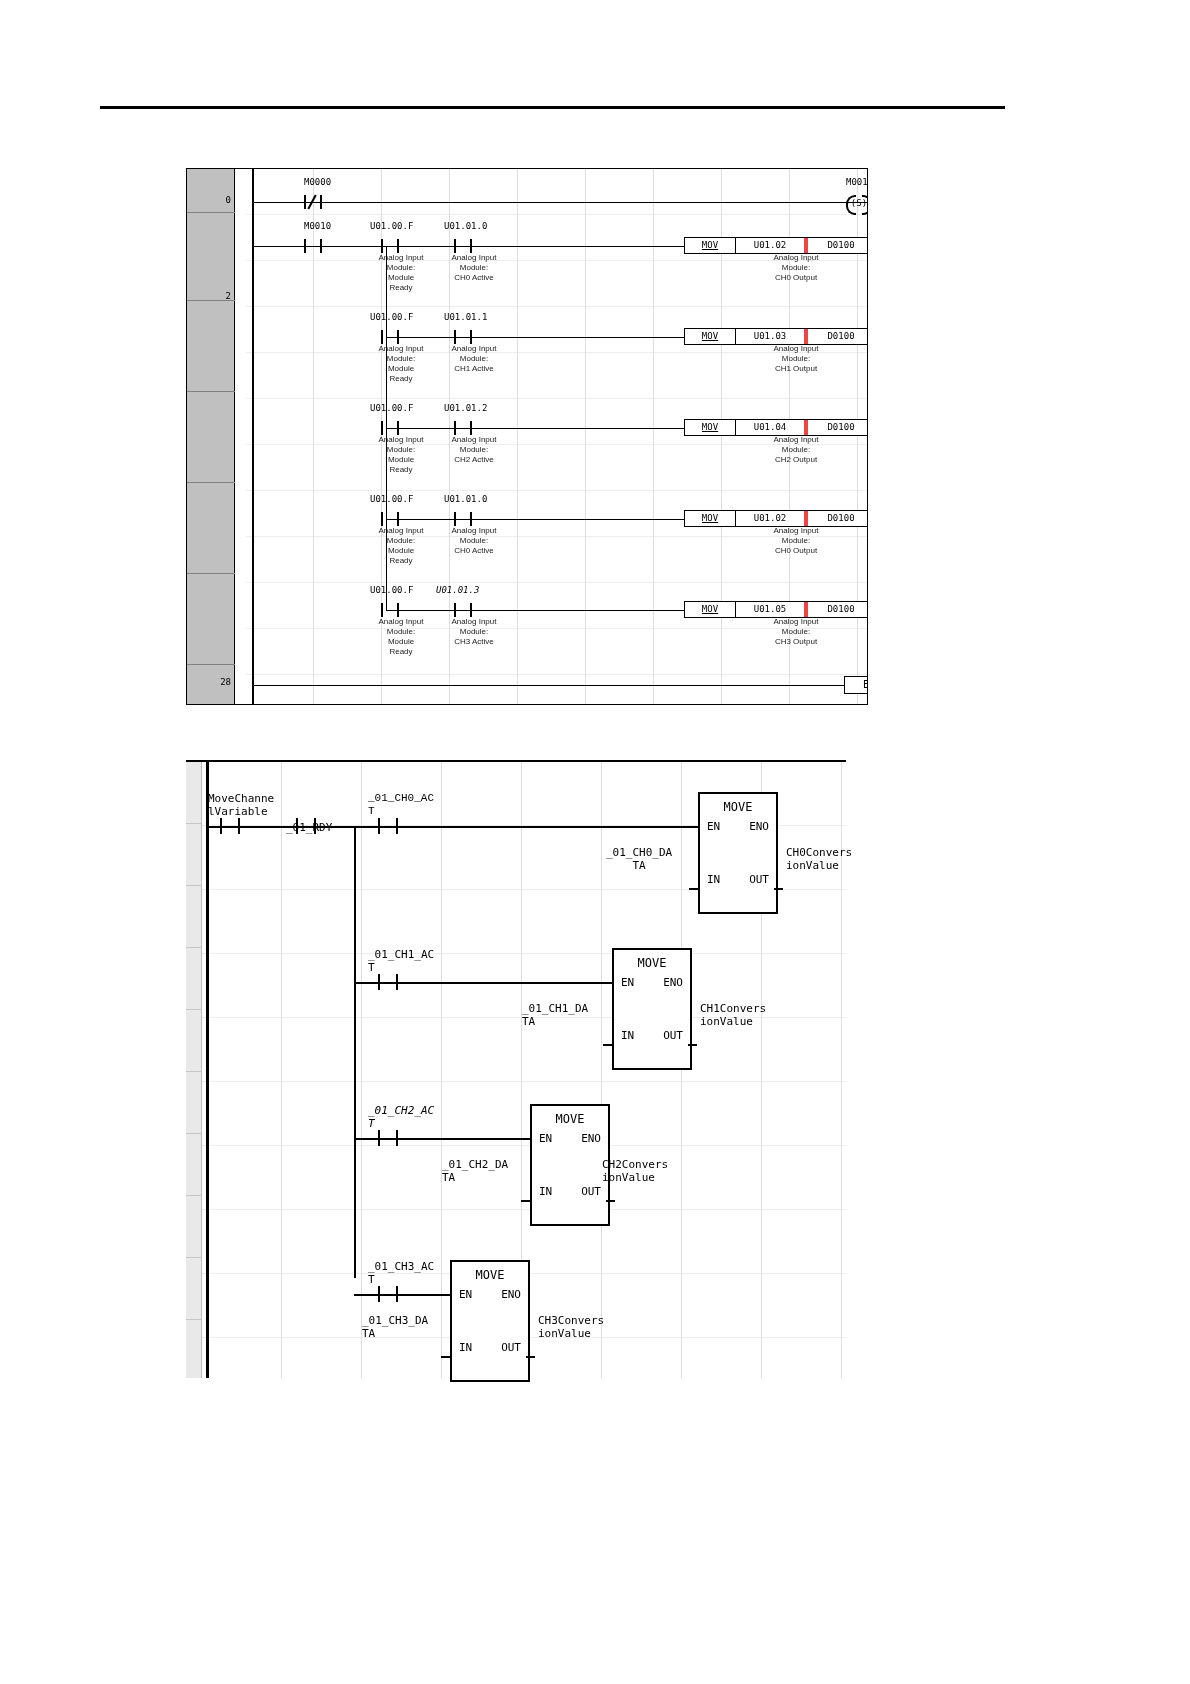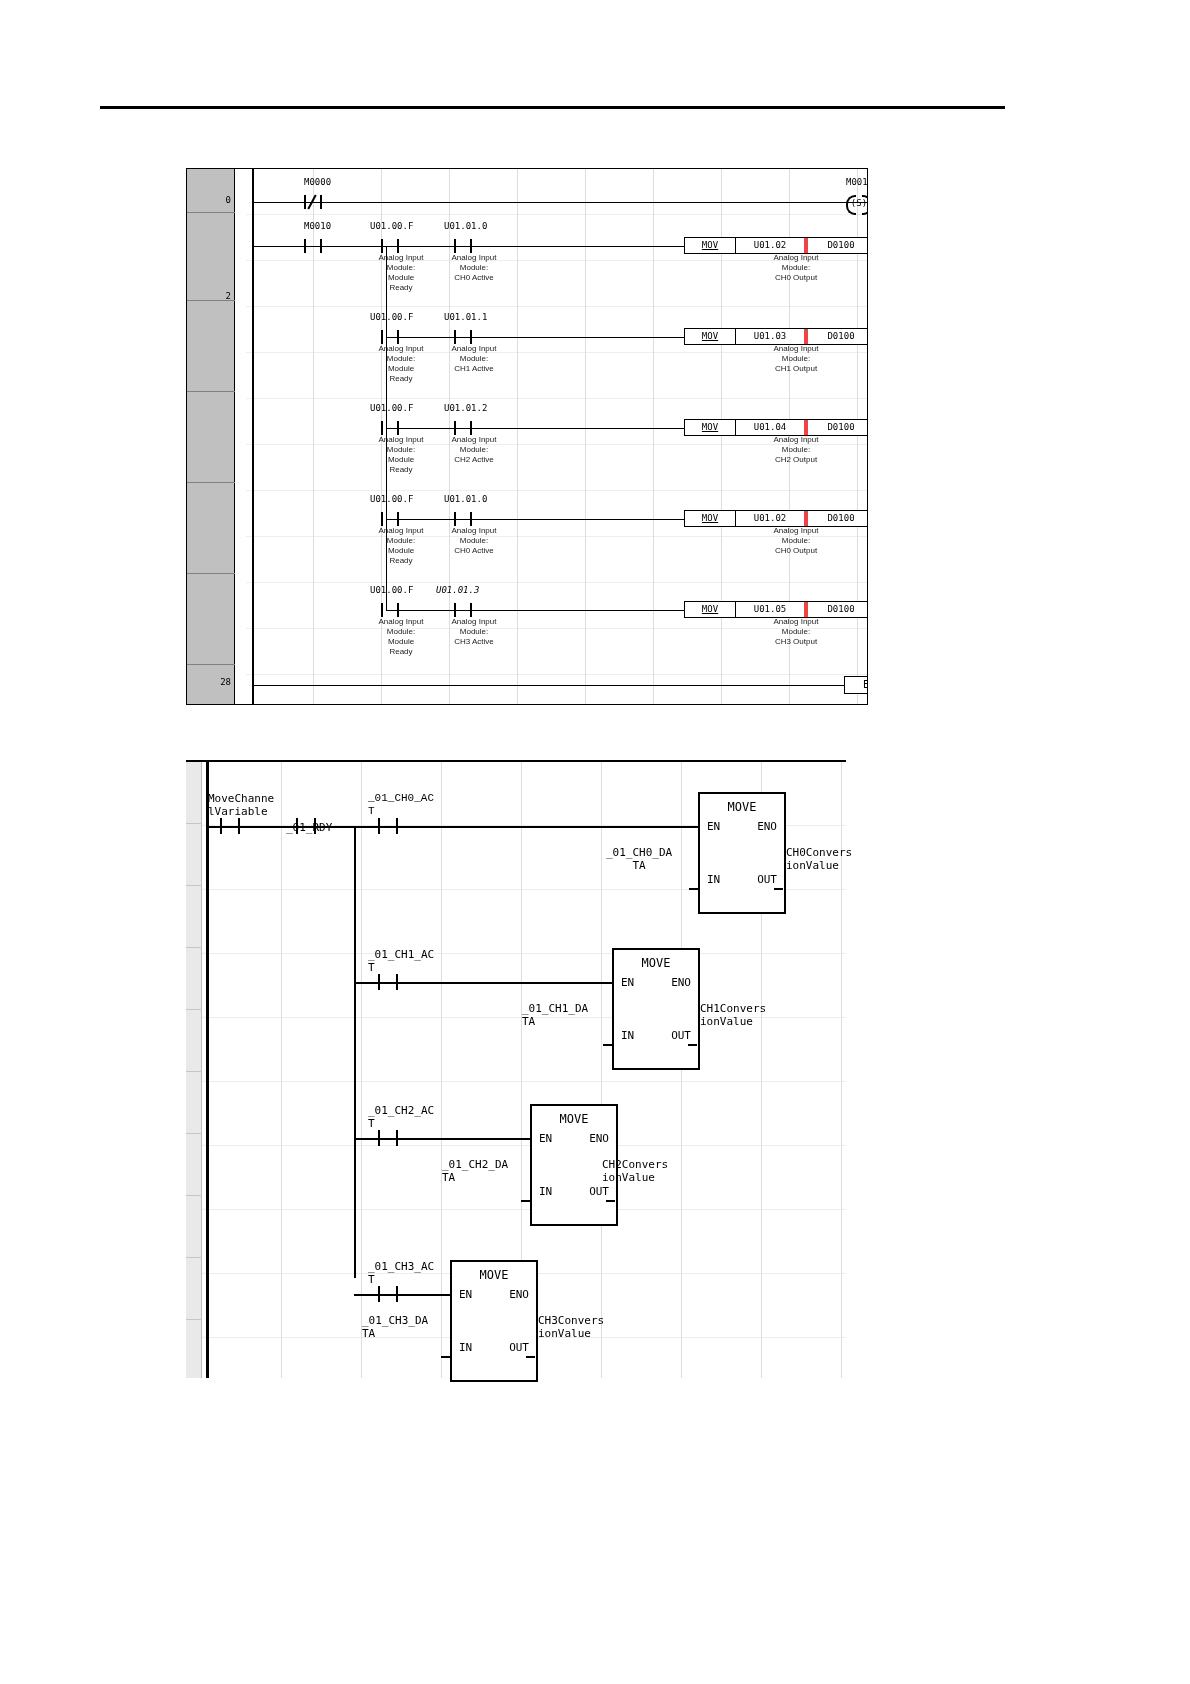--- a/index.html
+++ b/index.html
@@ -249,21 +249,21 @@
     font-size: 11px;
     font-family: "DejaVu Sans Mono", monospace;
     line-height: 13px;
     white-space: nowrap;
   }
   .fb {
     position: absolute;
     border: 2px solid #000;
     background: #fff;
     box-sizing: border-box;
-    width: 88px;
+    width: 80px;
     height: 122px;
   }
   .fb .title {
     position: absolute;
     left: 0; right: 0; top: 6px;
     text-align: center;
     font-size: 12px;
     font-family: "DejaVu Sans Mono", monospace;
   }
   .fb .en   { position: absolute; left: 7px;  top: 26px; font-size: 11px; }
@@ -536,21 +536,21 @@
     <div class="in">IN</div>
     <div class="out">OUT</div>
   </div>
   <div class="stub" style="left:417px; top:284px;"></div>
   <div class="stub" style="left:502px; top:284px;"></div>
   <div class="outname" style="left:336px; top:242px; white-space:pre;">_01_CH1_DA
 TA</div>
   <div class="outname" style="left:514px; top:242px; white-space:pre;">CH1Convers
 ionValue</div>
 
-  <div class="name" style="left:182px; top:344px; white-space:pre;">_01_CH2_AC
+  <div class="name" style="left:182px; top:344px; white-space:pre;font-style:italic;">_01_CH2_AC
 T</div>
   <div class="wire-h" style="left:168px; top:378px; width:176px;"></div>
   <div class="contact2" style="left:190px; top:370px;">
       <div class="b1"></div>
       <div class="b2"></div>
     </div>
 
   <div class="fb" style="left:344px; top:344px;">
     <div class="title">MOVE</div>
     <div class="en">EN</div>

